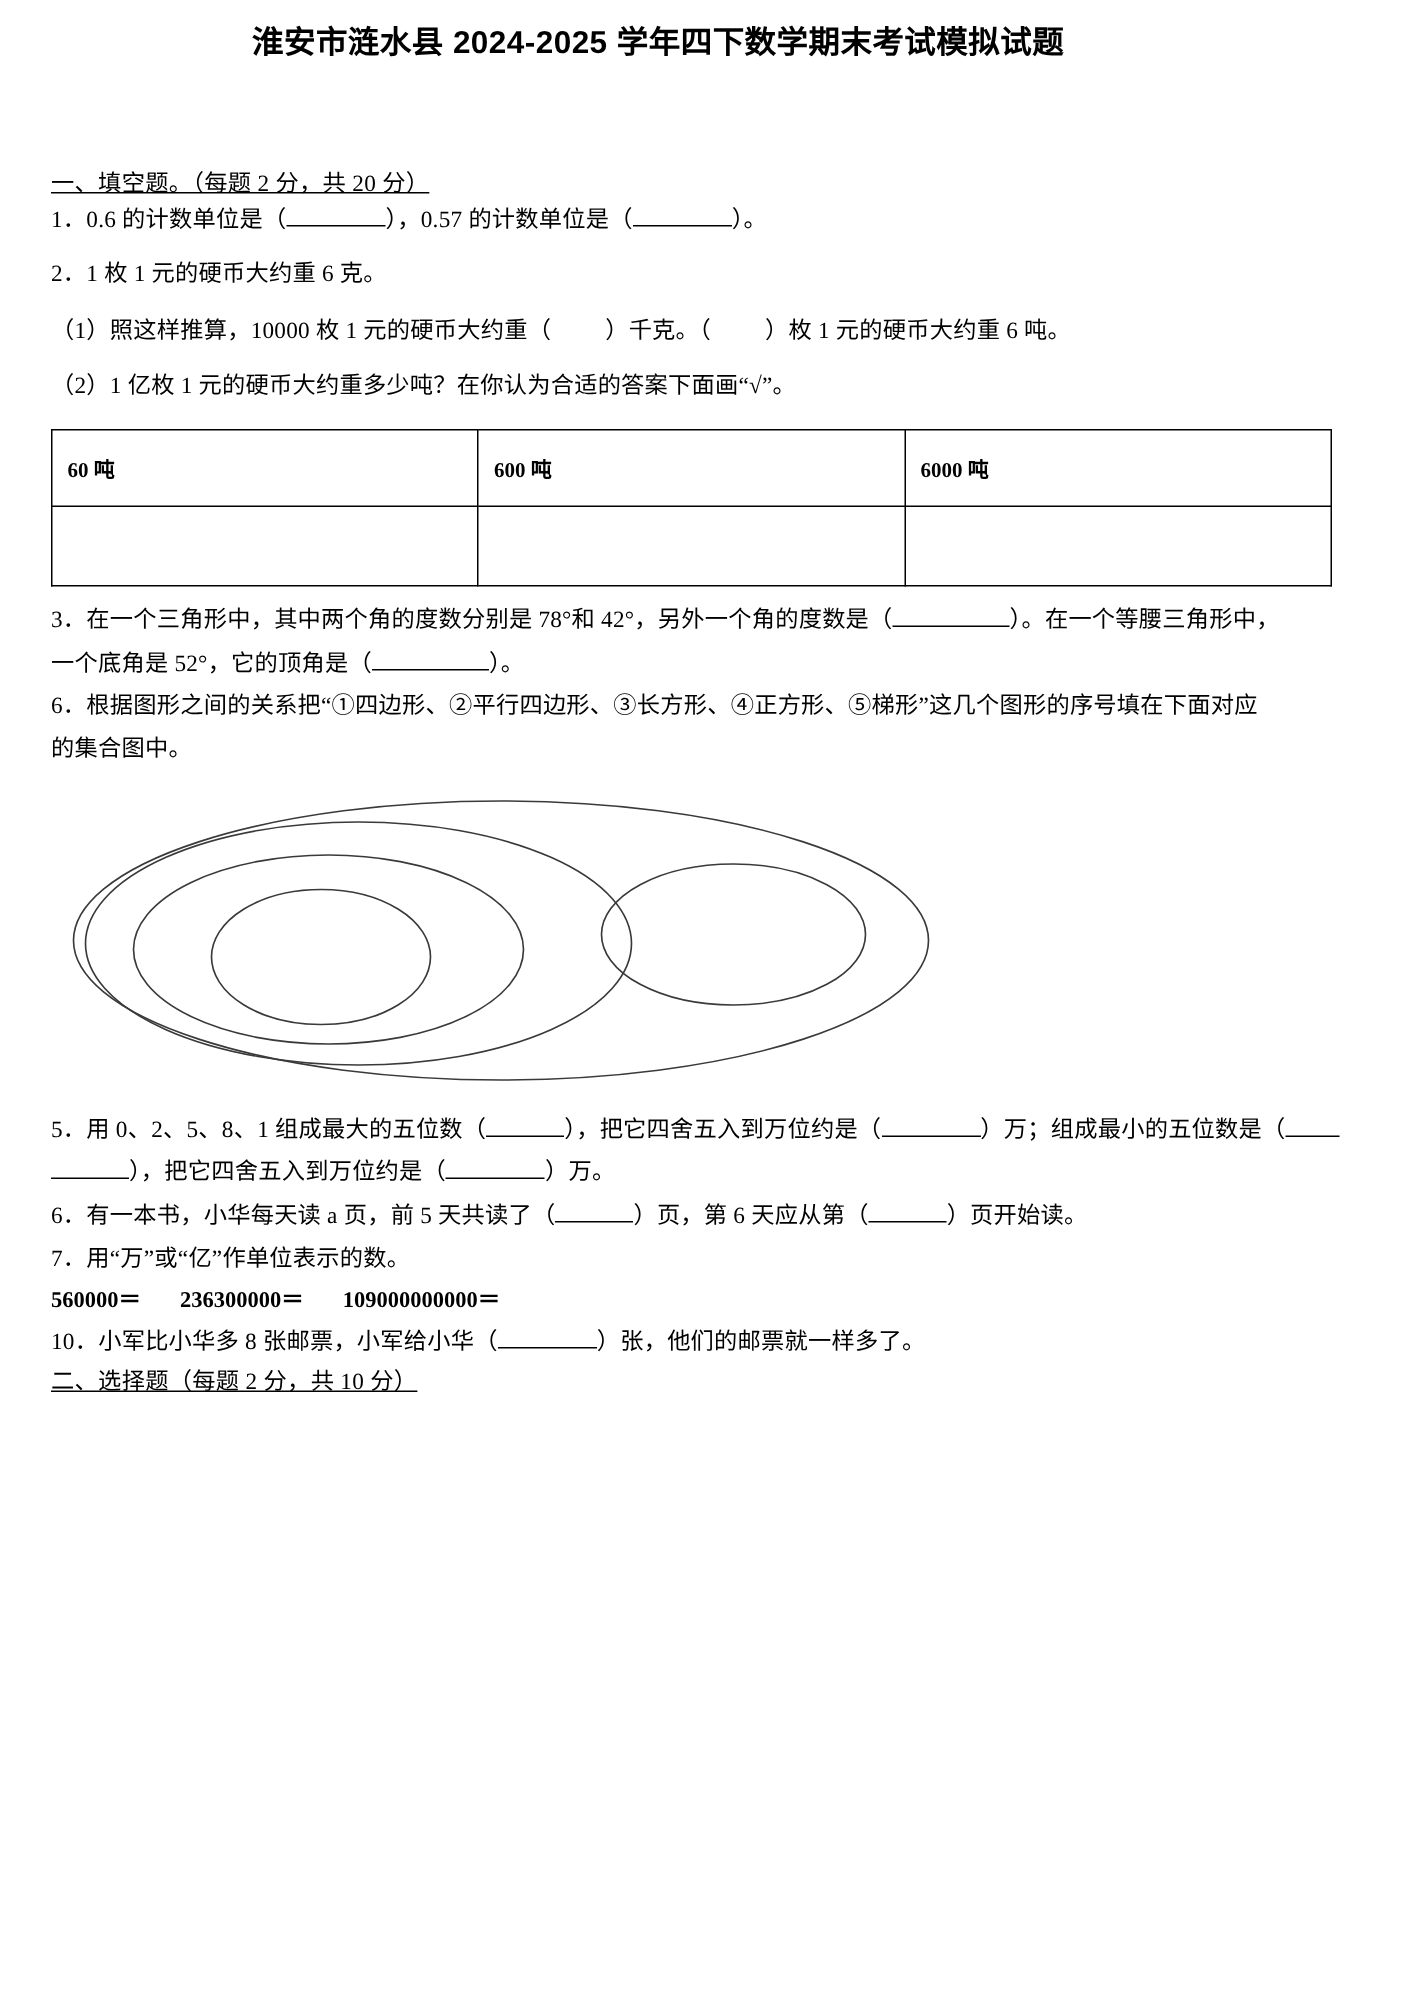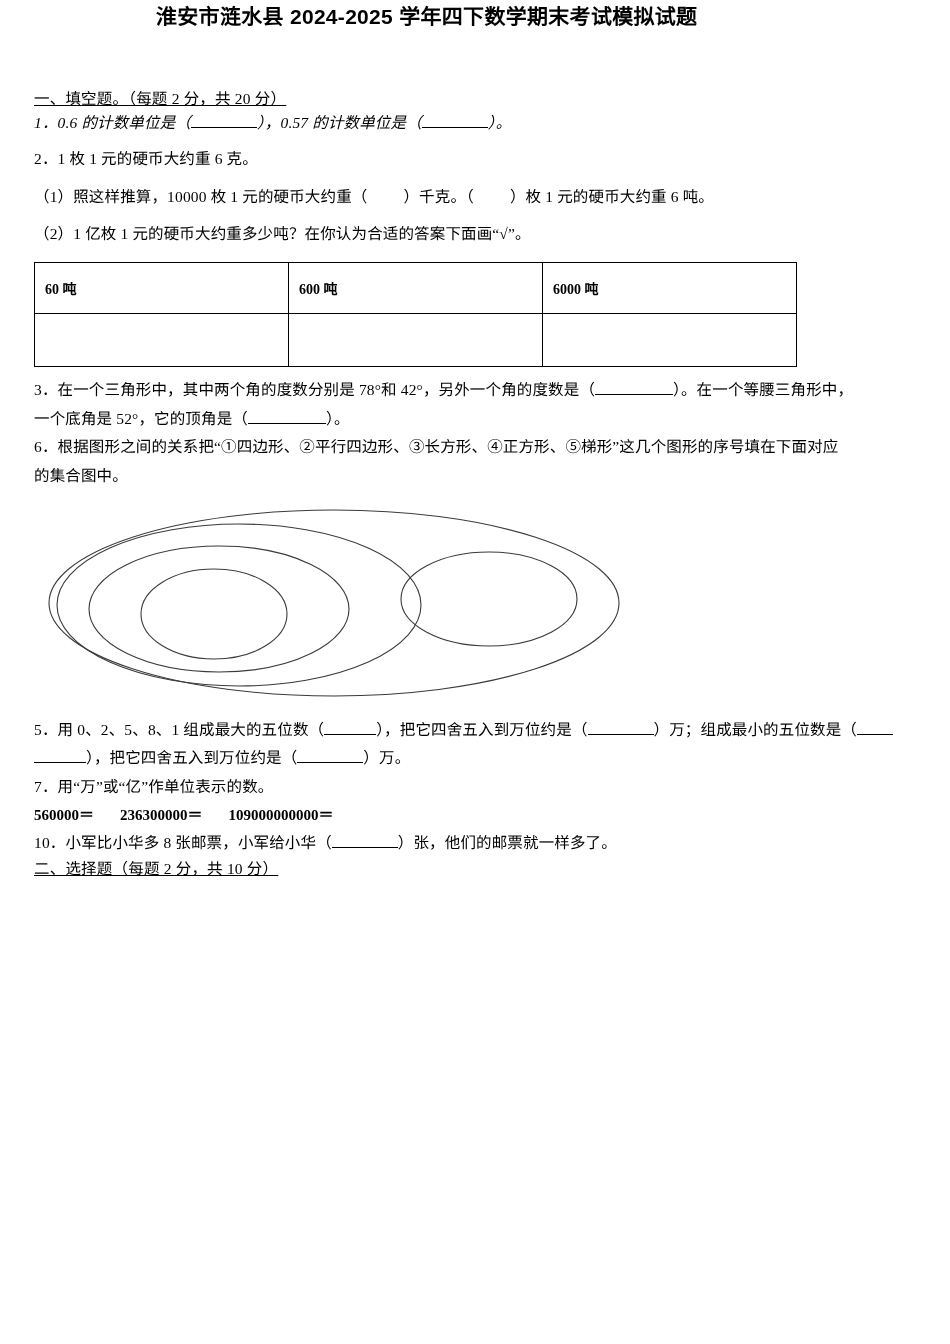--- a/index.html
+++ b/index.html
@@ -23,60 +23,59 @@
     box-sizing: border-box;
     padding: 0 34px;
   }
   .doc-title {
     font-family: "Liberation Sans", "DejaVu Sans", sans-serif;
     font-weight: bold;
     font-size: 21px;
     letter-spacing: 0.3px;
     text-align: left;
     padding-left: 118px;
-    margin: 4px;
+    margin: 16px;
     line-height: 1.2;
   }
   .section-head {
     font-size: 15.5px;
     font-weight: normal;
     margin: 0;
     line-height: 1.55;
     letter-spacing: 0.2px;
     text-decoration: underline;
   }
   .q {
     font-size: 15.5px;
     line-height: 1.85;
     margin: 0;
     letter-spacing: 0.15px;
     text-align: justify;
   }
   .q-tight {
     line-height: 1.6;
-    font-style: italic;
   }
   .blk {
     margin-top: 9px;
   }
   .blank-l {
     display: inline-block;
     border-bottom: 1px solid #000;
     vertical-align: baseline;
   }
   .bw-sm { width: 36px; }
   .bw-md { width: 52px; }
   .bw-lg { width: 66px; }
   .bw-xl { width: 78px; }
   .gap-lg { display: inline-block; width: 92px; }
 
   
   .tons-table {
     border-collapse: collapse;
-    width: 763px;
+    width: 854px;
     margin-top: 13px;
     margin-bottom: 8px;
     table-layout: fixed;
   }
   .tons-table td {
     border: 1px solid #000000;
     height: 42px;
     vertical-align: middle;
     padding: 4px 10px;
     font-size: 14px;
@@ -171,20 +170,23 @@
     </svg>
   </div>
 
   <p class="q">
     <span>5．用 0、2、5、8、1 组成最大的五位数（</span><span class="blank-l bw-md"></span><span>），把它四舍五入到万位约是（</span><span class="blank-l bw-lg"></span><span>）万；组成最小的五位数是（</span><span class="blank-l bw-sm"></span>
   </p>
   <p class="q">
     <span class="blank-l bw-md"></span><span>），把它四舍五入到万位约是（</span><span class="blank-l bw-lg"></span><span>）万。</span>
   </p>
 
+  <p class="q">
+    <span>6．有一本书，小华每天读 a 页，前 5 天共读了（</span><span class="blank-l bw-md"></span><span>）页，第 6 天应从第（</span><span class="blank-l bw-md"></span><span>）页开始读。</span>
+  </p>
 
   <p class="q">7．用“万”或“亿”作单位表示的数。</p>
   <p class="nums-row">
     <span class="eq">560000＝</span><span class="sp-wide"></span><span class="eq">236300000＝</span><span class="sp-wide"></span><span class="eq">109000000000＝</span>
   </p>
 
 
 
   <p class="q">
     <span>10．小军比小华多 8 张邮票，小军给小华（</span><span class="blank-l bw-lg"></span><span>）张，他们的邮票就一样多了。</span>

